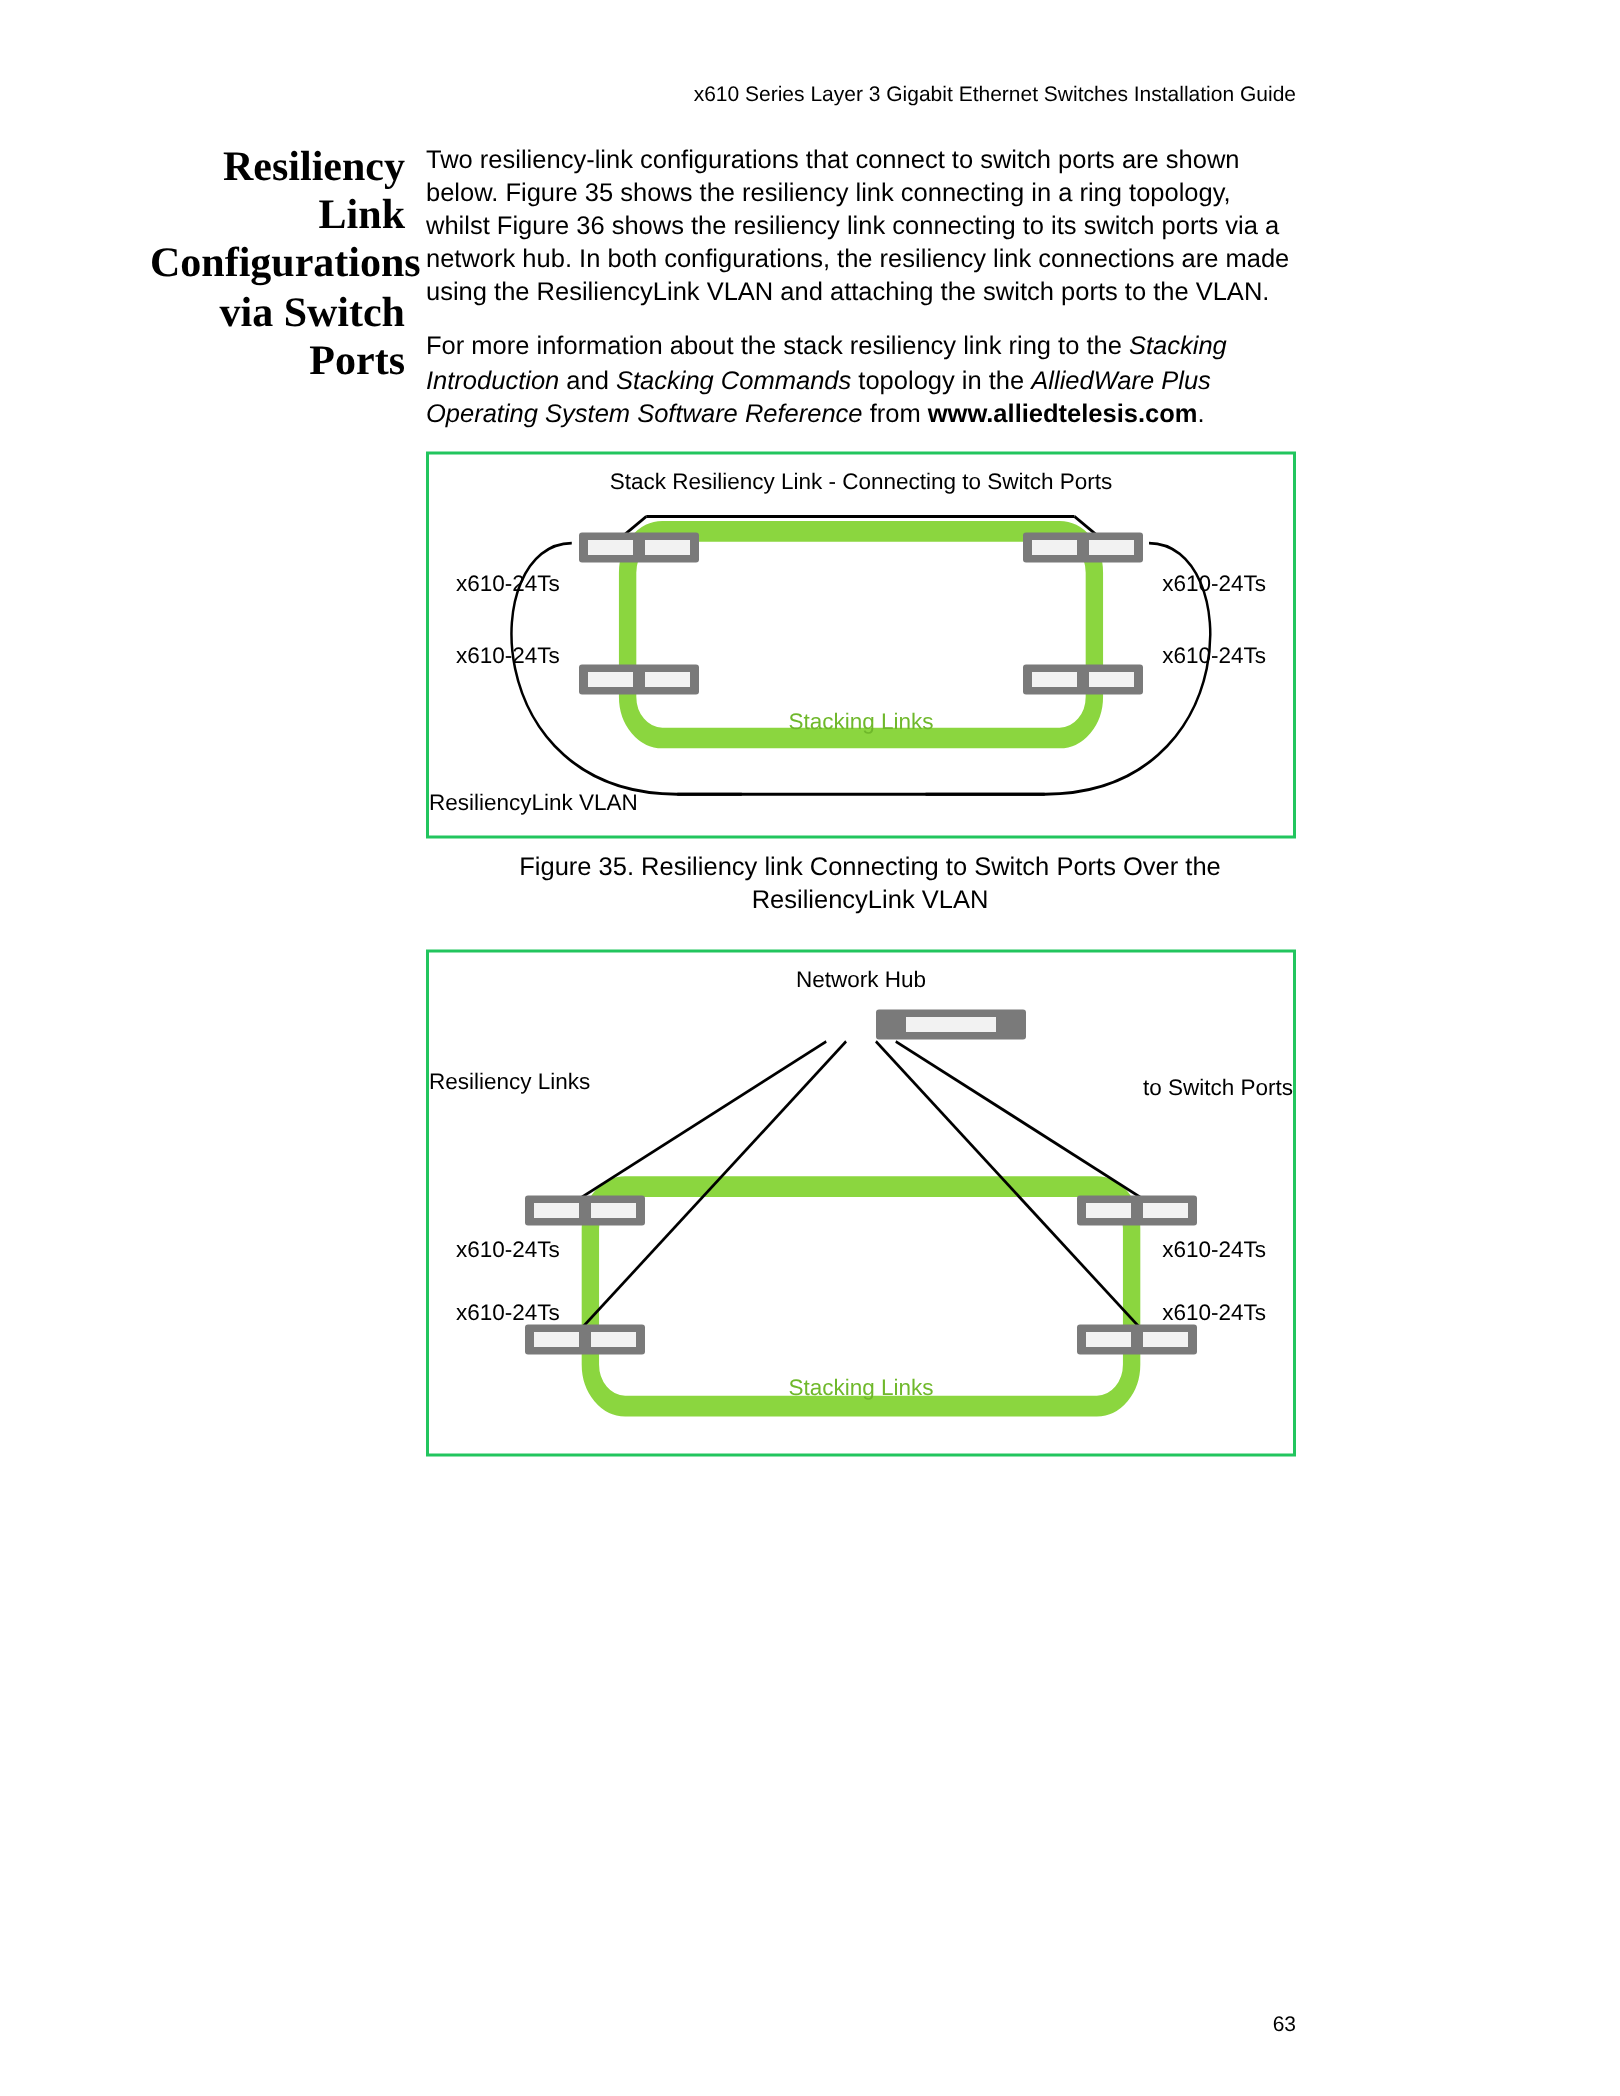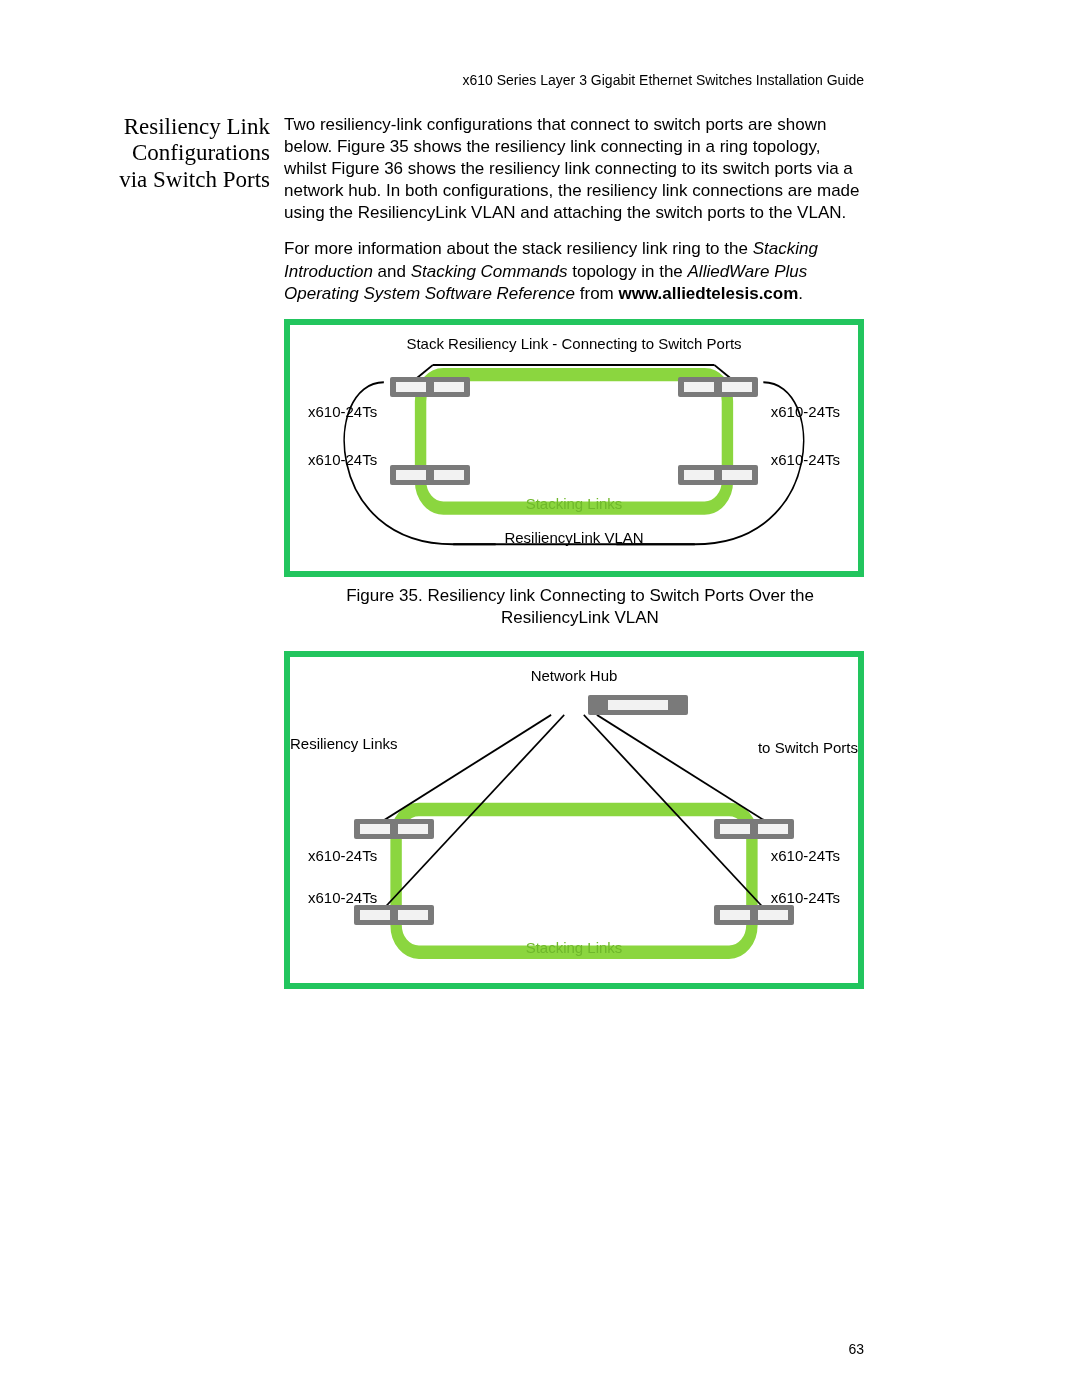--- a/index.html
+++ b/index.html
@@ -1,24 +1,24 @@
 <!DOCTYPE html>
 <html><head>
 <meta charset="utf-8">
 <style>
 html,body{margin:0;padding:0;background:#fff;font-family:Arial,Helvetica,sans-serif;color:#000}
-.page{width:944px;height:1397px;position:relative;box-sizing:border-box;padding:72px 80px 40px 100px}
+.page{width:944px;height:1397px;position:relative;box-sizing:border-box;padding:54px 80px 40px 100px}
 .running-header{font-size:14px;text-align:right;margin-bottom:26px;padding-right:0}
 .columns{display:flex;align-items:flex-start}
-.side-heading{width:170px;flex:0 0 170px;text-align:right;font-family:'Times New Roman',Times,serif;font-weight:normal;font-size:23px;line-height:1.15;padding-right:14px}
+.side-heading{width:170px;flex:0 0 170px;text-align:right;font-family:'Times New Roman',Times,serif;font-weight:bold;font-size:28px;line-height:1.15;padding-right:14px}
 .body-col{flex:1}
 .para{font-size:17px;line-height:1.3;margin-bottom:14px;text-align:left}
 .italic{font-style:italic}
 .bold{font-weight:bold}
-.figure-box{border:6px solid #22c55e;margin:8px 0 4px 0;position:relative;box-sizing:border-box}
+.figure-box{border:2px solid #22c55e;margin:8px 0 4px 0;position:relative;box-sizing:border-box}
 .fig35{height:258px}
 .fig36{height:338px}
 .switch{position:absolute;width:80px;height:20px;background:#7a7a7a;border-radius:2px}
 .switch:before{content:'';position:absolute;left:6px;top:5px;width:30px;height:10px;background:#fff;opacity:.9}
 .switch:after{content:'';position:absolute;right:6px;top:5px;width:30px;height:10px;background:#fff;opacity:.9}
 .hub{position:absolute;width:100px;height:20px;background:#7a7a7a;border-radius:2px}
 .hub:before{content:'';position:absolute;left:20px;top:5px;width:60px;height:10px;background:#fff;opacity:.9}
 .caption{font-size:17px;text-align:center;line-height:1.3;margin:8px 40px 22px 52px}
 .label{position:absolute;font-size:15px;font-family:'Segoe UI',Arial,sans-serif}
 .green-label{color:#6fb82b;}
@@ -61,21 +61,21 @@
 
         <div class="switch" style="left:100px;top:52px"></div>
         <div class="switch" style="right:100px;top:52px"></div>
         <div class="switch" style="left:100px;top:140px"></div>
         <div class="switch" style="right:100px;top:140px"></div>
         <div class="label" style="left:18px;top:78px">x610-24Ts</div>
         <div class="label" style="right:18px;top:78px">x610-24Ts</div>
         <div class="label" style="left:18px;top:126px">x610-24Ts</div>
         <div class="label" style="right:18px;top:126px">x610-24Ts</div>
         <div class="label green-label" style="left:0;right:0;top:170px;text-align:center">Stacking Links</div>
-        <div class="label" style="left:0;right:0;top:204px;text-align:center">ResiliencyLink VLAN</div>
+        <div class="label" style="left:0;right:0;top:224px;">ResiliencyLink VLAN</div>
       </div>
       <div class="caption">Figure 35. Resiliency link Connecting to Switch Ports Over the ResiliencyLink VLAN</div>
 
       <div class="figure-box fig36">
         <svg class="svg-layer" viewBox="0 0 696 338" preserveAspectRatio="none">
 
           <rect x="130" y="158" width="436" height="148" rx="28" ry="28" fill="none" stroke="#8bd63f" stroke-width="14"></rect>
 
           <line x1="320" y1="60" x2="110" y2="172" stroke="#000" stroke-width="2"></line>
           <line x1="376" y1="60" x2="586" y2="172" stroke="#000" stroke-width="2"></line>

